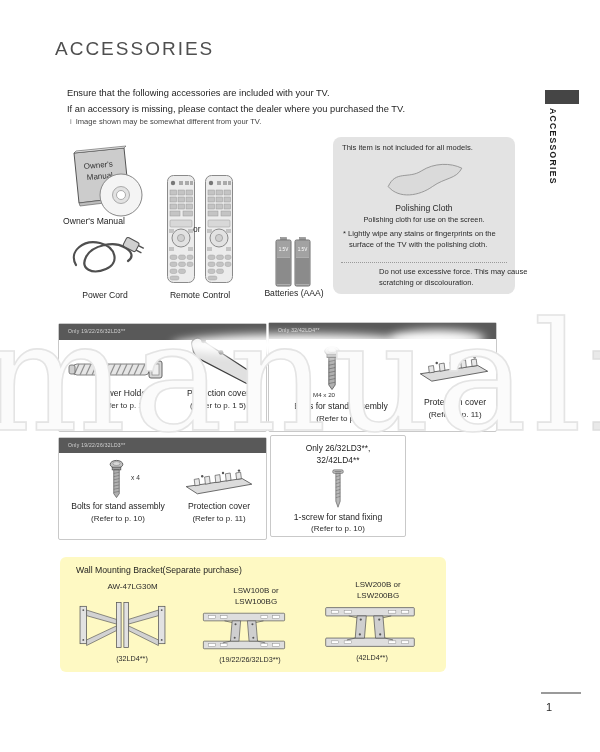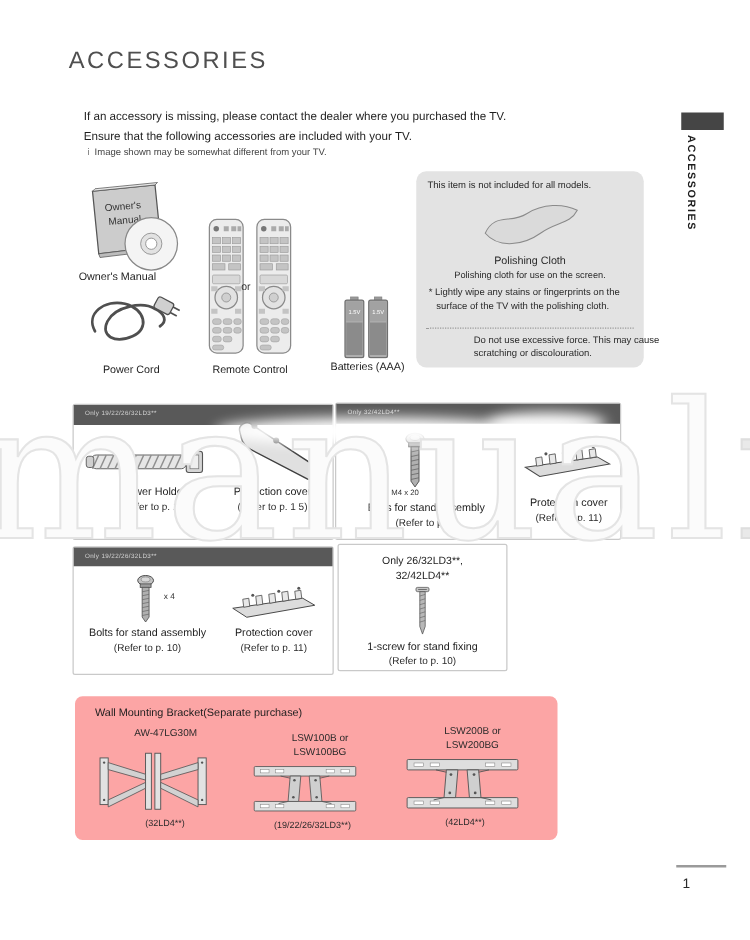--- a/index.html
+++ b/index.html
@@ -30,21 +30,21 @@
   .polish-panel .caution{position:absolute;left:10px;top:130px;width:168px;font-size:7.6px;line-height:10.5px;color:#2a2a2a;margin-left:36px;}
 
   .lbl{font-size:8.6px;color:#1e1e1e;text-align:center;}
   .ref{font-size:8px;color:#2c2c2c;text-align:center;}
 
   .acc-box{background:#fff;border:1px solid #c9c9c9;border-radius:2px;}
   .box-hdr{position:absolute;left:0;top:0;right:0;height:16px;background:#595959;}
   .box-hdr span{display:block;padding:4px 0 0 9px;font-size:5px;color:rgba(255,255,255,0.72);
                 white-space:nowrap;overflow:hidden;letter-spacing:0.3px;}
 
-  .wall-box{left:60px;top:557px;width:386px;height:115px;background:#fca5a5;border-radius:6px;}
+  .wall-box{left:60px;top:557px;width:386px;height:115px;background:#fef9c3;border-radius:6px;}
   .wall-title{position:absolute;left:16px;top:8px;font-size:8.7px;color:#1e1e1e;}
   .wm-model{position:absolute;font-size:8px;color:#2a2a2a;text-align:center;line-height:11px;}
   .wm-cap{position:absolute;font-size:7.2px;color:#2a2a2a;text-align:center;}
 
   .footer-line{left:541px;top:692px;width:40px;border-top:2px solid #9a9a9a;}
   .page-num{left:539px;top:701px;width:20px;text-align:center;font-size:11px;color:#2a2a2a;}
 
   
   .watermark{left:-18px;top:302px;font-family:"DejaVu Serif", serif;font-size:152px;line-height:1;
              letter-spacing:6px;z-index:6;pointer-events:none;white-space:nowrap;}
@@ -165,22 +165,22 @@
           <circle cx="39" cy="34" r="1.2"></circle>
             <circle cx="61" cy="34" r="1.2"></circle>
         </g>
       </symbol>
     </defs>
   </svg>
 
   <div class="abs page-title">ACCESSORIES</div>
 
   <div class="abs intro">
+    <div>Ensure that the following accessories are included with your TV.</div>
     <div>If an accessory is missing, please contact the dealer where you purchased the TV.</div>
-    <div>Ensure that the following accessories are included with your TV.</div>
   </div>
   <div class="abs intro-note">
     <span class="note-marker">i</span><span>Image shown may be somewhat different from your TV.</span>
   </div>
 
   <div class="abs side-tab"></div>
   <div class="abs side-label">ACCESSORIES</div>
 
   <svg class="abs" style="left:64px;top:145px" width="86" height="76" viewBox="0 0 86 76">
     <path d="M10,8 L60,3 L65,52 L15,58 Z" fill="#cccccc" stroke="#555" stroke-width="1"></path>

